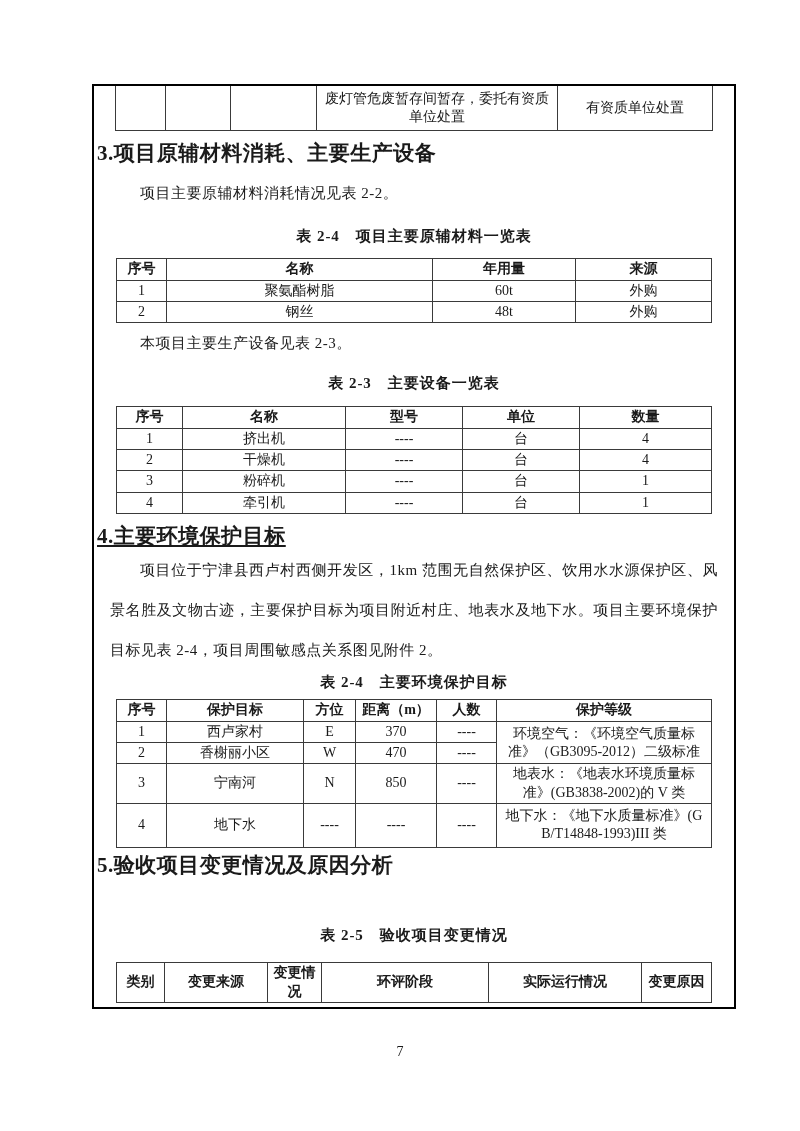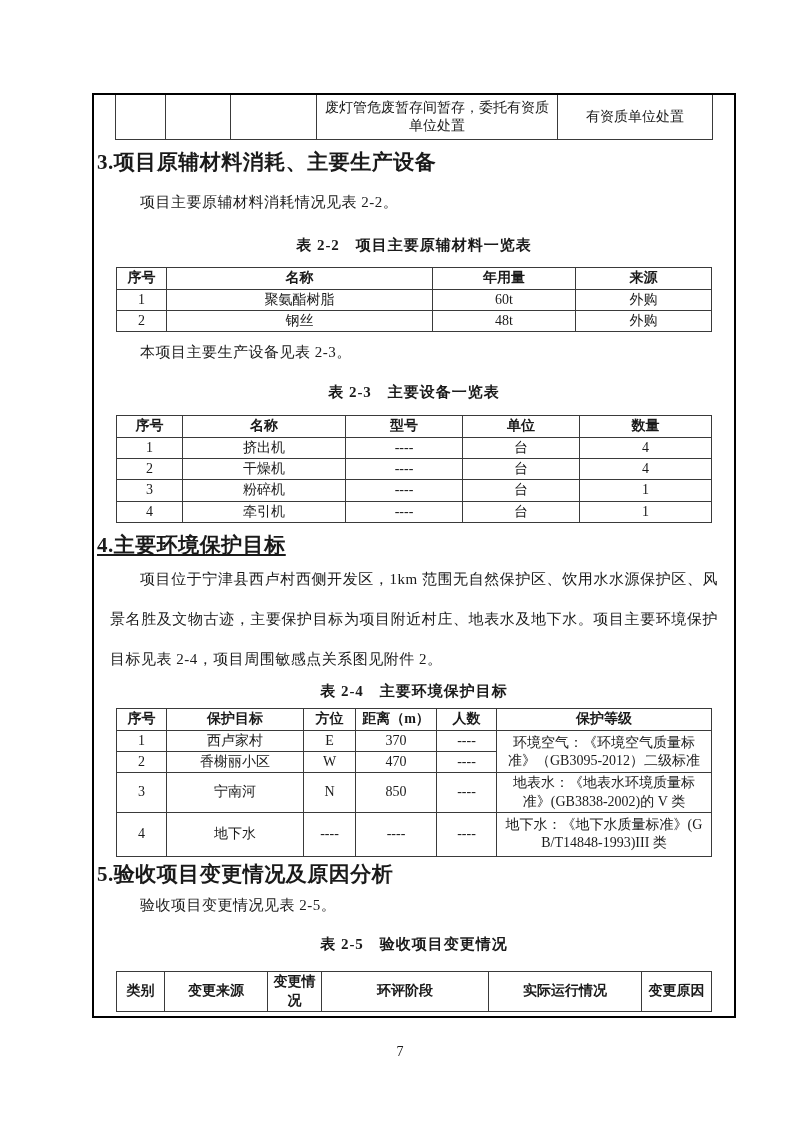--- a/index.html
+++ b/index.html
@@ -3,21 +3,21 @@
 <meta charset="utf-8">
 <style>
   html,body { margin:0; padding:0; }
   body {
     width:800px; height:1131px; position:relative;
     background:#ffffff; color:#1a1a1a;
     font-family:"Liberation Serif","DejaVu Serif",serif;
     overflow:hidden;
   }
   .frame {
-    position:absolute; left:92px; top:93px; width:644px; height:925px;
+    position:absolute; left:92px; top:84px; width:644px; height:925px;
     border:2px solid #000; box-sizing:border-box; background:#fff;
   }
   .abs { position:absolute; left:0; right:0; }
   .doc-table { border-collapse:collapse; table-layout:fixed; margin:0 auto; background:#fff; }
   .doc-table td, .doc-table th {
     border:1px solid #3a3a3a; text-align:center; vertical-align:middle;
     font-size:14px; line-height:1.3; padding:1px 3px; overflow:hidden;
     font-weight:normal; word-break:break-all;
   }
   .doc-table th { font-weight:bold; }
@@ -51,21 +51,21 @@
         <td></td>
         <td>废灯管危废暂存间暂存，委托有资质单位处置</td>
         <td>有资质单位处置</td>
       </tr>
     </tbody>
       </table>
   </div>
 
   <div class="abs heading" style="top:53px;">3.项目原辅材料消耗、主要生产设备</div>
   <div class="abs para" style="top:98px;">项目主要原辅材料消耗情况见表 2-2。</div>
-  <div class="abs tbl-title" style="top:141px;">表 2-2　项目主要原辅材料一览表</div>
+  <div class="abs tbl-title" style="top:141px;">表 2-4　项目主要原辅材料一览表</div>
 
   <div class="abs" style="top:172px;">
     <table class="doc-table t22">
       <colgroup>
         <col style="width:50px">
           <col style="width:266px">
           <col style="width:143px">
           <col style="width:136px">
       </colgroup>
       <tbody>
@@ -195,21 +195,20 @@
         <td>----</td>
         <td>----</td>
         <td>----</td>
         <td>地下水：《地下水质量标准》(GB/T14848-1993)III 类</td>
       </tr>
     </tbody>
       </table>
   </div>
 
   <div class="abs heading" style="top:765px;">5.验收项目变更情况及原因分析</div>
-  <div class="abs para" style="top:801px;">验收项目变更情况见表 2-5。</div>
   <div class="abs tbl-title" style="top:840px;">表 2-5　验收项目变更情况</div>
 
   <div class="abs" style="top:876px;">
     <table class="doc-table t25">
       <colgroup>
         <col style="width:48px">
           <col style="width:103px">
           <col style="width:54px">
         <col style="width:167px">
           <col style="width:153px">

